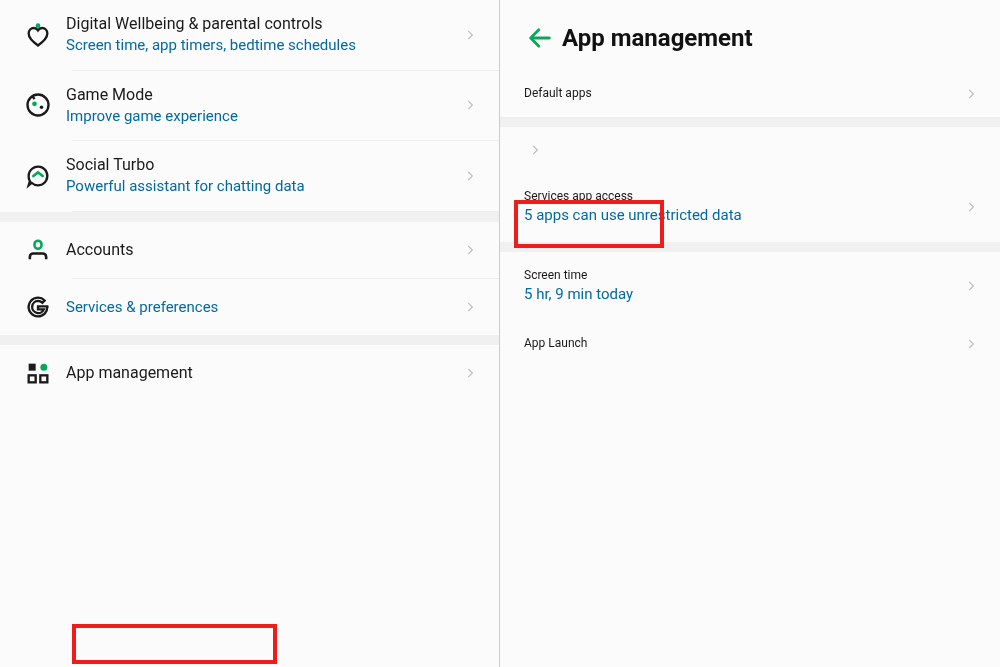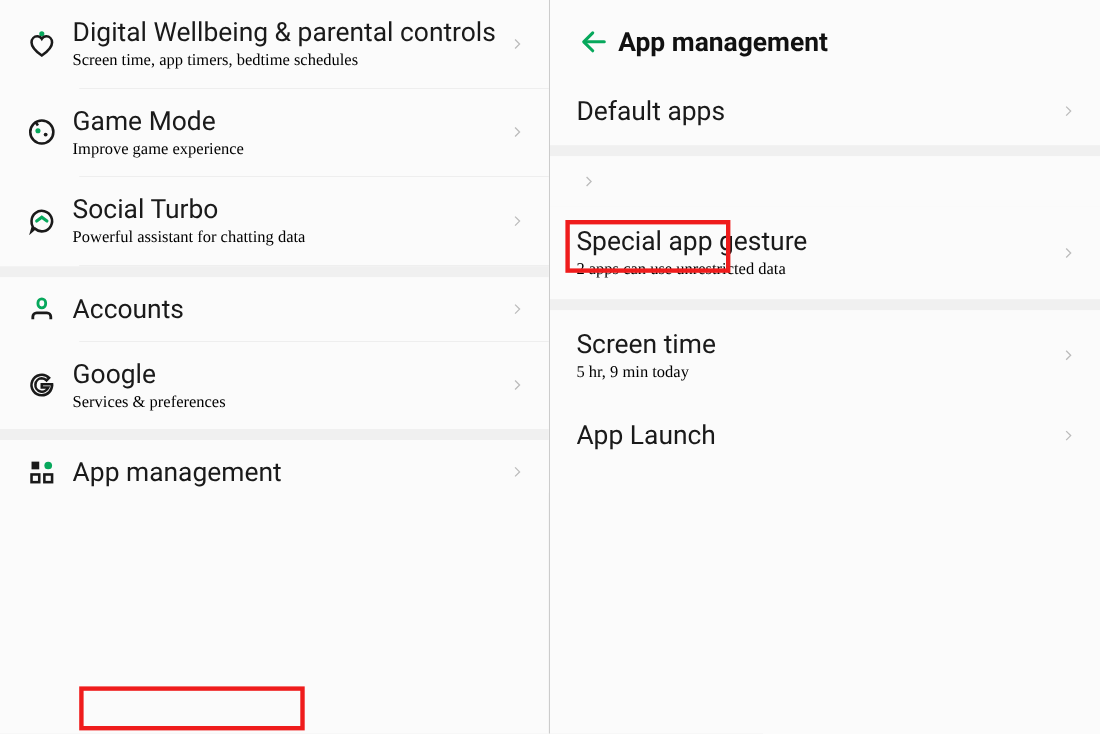--- a/index.html
+++ b/index.html
@@ -8,37 +8,37 @@
     .pane { background:#fbfbfb; position:relative; overflow:hidden; }
     .pane.left  { width:500px; border-right:1px solid #ccc; }
     .pane.right { width:500px; }
 
     
     .row { display:flex; align-items:center; padding:14px 18px 14px 16px; background:#fbfbfb; }
     .row.clickable { cursor:pointer; }
     .icon-slot { width:44px; min-width:44px; display:flex; align-items:center; justify-content:center; }
     .icon-slot svg { width:28px; height:28px; }
     .txt { flex:1; min-width:0; padding:0 6px; }
-    .title { font-size:24px; color:#1a1a1a; line-height:1.25; }
-    .sub   { font-size:15px; color:#000000; line-height:1.3; margin-top:2px;font-family:Liberation Serif, serif; }
+    .title { font-size:16px; color:#1a1a1a; line-height:1.25; }
+    .sub   { font-size:15px; color:#0369a1; line-height:1.3; margin-top:2px; }
     .chev  { width:22px; min-width:22px; display:flex; align-items:center; justify-content:center; }
     .chev svg { width:14px; height:14px; stroke:#bbbbbb; stroke-width:2; fill:none; }
     .sep-thin  { height:1px; background:#eeeeee; margin-left:72px; }
     .sep-block { height:10px; background:#f0f0f0; }
 
     
     .hdr { display:flex; align-items:center; padding:24px 18px 18px 18px; }
     .back { width:44px; min-width:44px; display:flex; align-items:center; justify-content:center; cursor:pointer; }
     .back svg { width:28px; height:28px; stroke:#07a85c; stroke-width:2.4; fill:none; stroke-linecap:round; stroke-linejoin:round; }
     .hdr-title { font-size:24px; font-weight:700; color:#111; }
 
     
     .rrow { display:flex; align-items:center; padding:16px 18px 16px 24px; background:#fbfbfb; cursor:pointer; }
     .rrow .txt { padding:0; }
-    .rrow .title { font-size:24px; }
+    .rrow .title { font-size:12px; }
     .rrow .sub   { font-size:15px; }
 
     
     .hl { position:absolute; border:4px solid #ef1c1c; pointer-events:none; }
   </style>
 </head>
 <body>
 
 <div class="stage">
 
@@ -124,21 +124,20 @@
     </div>
     <div class="sep-thin"></div>
 
     <div class="row clickable">
       <div class="icon-slot">
         <svg viewBox="0 0 24 24">
             <path d="M20 12c0 4.4-3.3 8-8 8a8 8 0 1 1 5.7-13.6l-2 2A5.2 5.2 0 0 0 12 6.8 5.2 5.2 0 1 0 17 14H12v-2.6h8c.05.5.05 1 .05 1.6z" fill="none" stroke="#1a1a1a" stroke-width="2"></path>
           </svg>
       </div>
       <div class="txt">
-        <div class="title">Google</div>
         <div class="sub">Services &amp; preferences</div>
       </div>
       <div class="chev">
           <svg viewBox="0 0 24 24">
             <path d="M9 5l7 7-7 7"></path>
           </svg>
         </div>
     </div>
 
     <div class="sep-block"></div>
@@ -194,22 +193,22 @@
     <div class="rrow">
       <div class="chev">
           <svg viewBox="0 0 24 24">
             <path d="M9 5l7 7-7 7"></path>
           </svg>
         </div>
     </div>
 
     <div class="rrow">
       <div class="txt">
-        <div class="title">Special app gesture</div>
-        <div class="sub">2 apps can use unrestricted data</div>
+        <div class="title">Services app access</div>
+        <div class="sub">5 apps can use unrestricted data</div>
       </div>
       <div class="chev">
           <svg viewBox="0 0 24 24">
             <path d="M9 5l7 7-7 7"></path>
           </svg>
         </div>
     </div>
 
     <div class="sep-block"></div>
 

